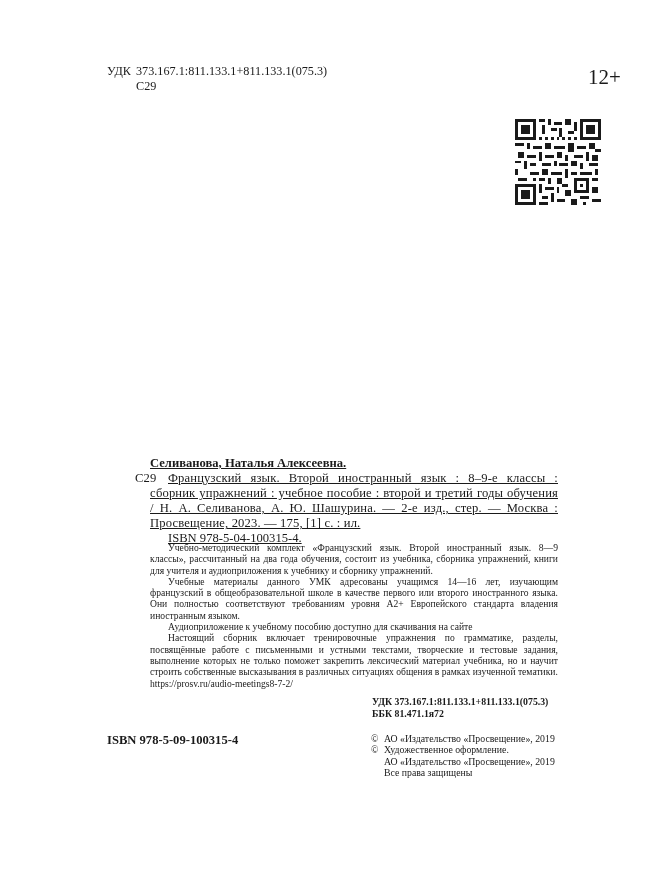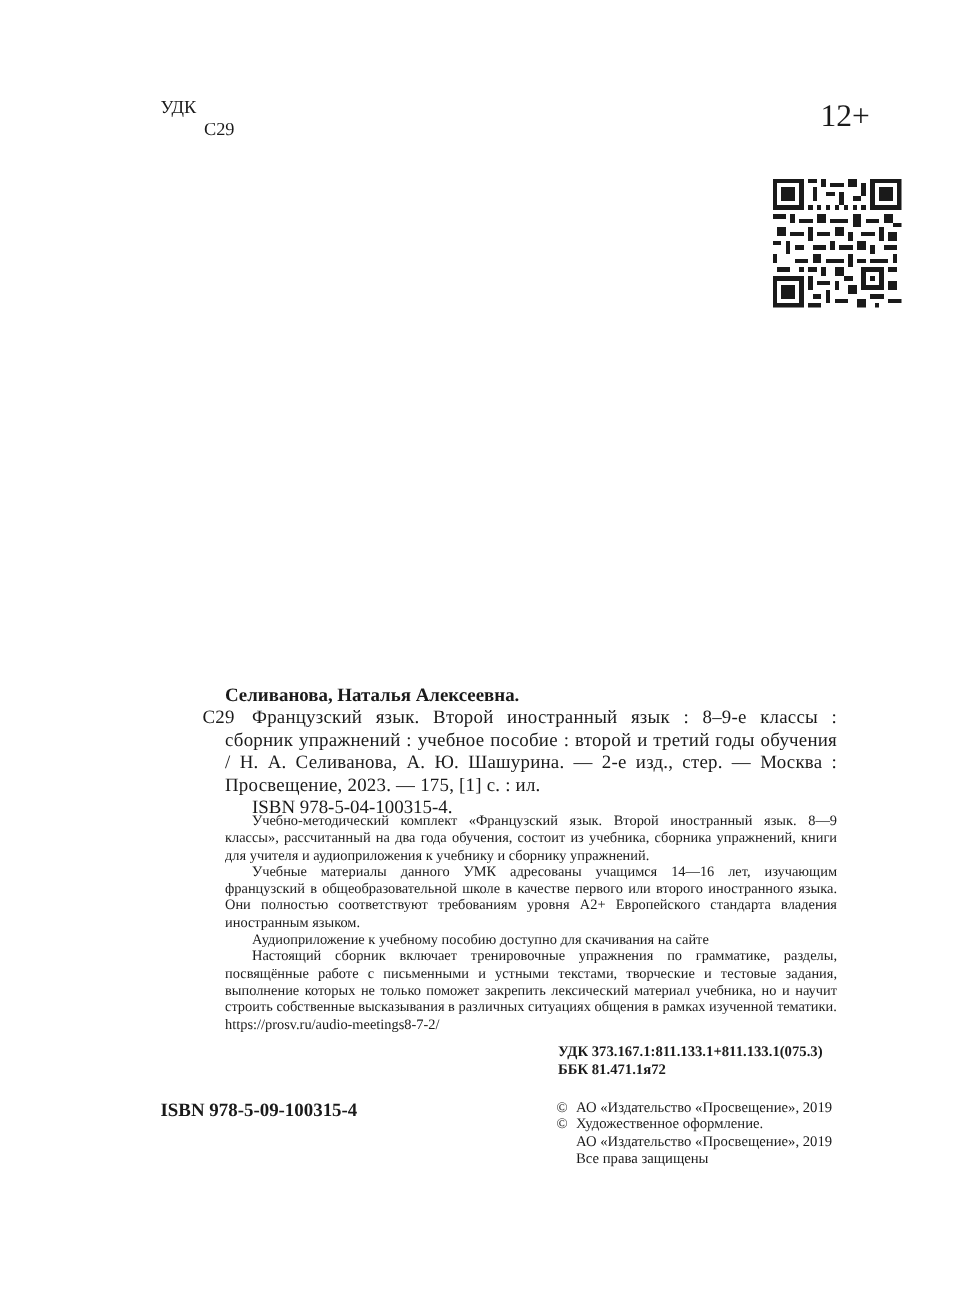--- a/index.html
+++ b/index.html
@@ -5,24 +5,24 @@
   html, body { margin: 0; padding: 0; background: #ffffff; }
   body {
     width: 650px; height: 869px; position: relative; overflow: hidden;
     font-family: "DejaVu Serif", "Liberation Serif", serif;
     color: #1a1a1a;
   }
   .abs { position: absolute; margin-top: 12px; }
   .codes { left: 107px; top: 52px; font-size: 12.2px; line-height: 14.5px; font-family: "Liberation Serif", serif; }
   .codes .row { display: flex; }
   .codes .lbl { width: 29px; }
-  .age { left: 547px; top: 53px; font-size: 21px; font-family: "Liberation Serif", serif; }
+  .age { left: 588px; top: 53px; font-size: 21px; font-family: "Liberation Serif", serif; }
   .qr { left: 515px; top: 107px; width: 86px; height: 86px; }
 
-  .entry { left: 135px; top: 444px; width: 423px; font-family: "Liberation Serif", serif; }
+  .entry { left: 135px; top: 444px; width: 423px; font-family: "Liberation Serif", serif; text-decoration: underline; }
   .author { font-weight: bold; font-size: 12.6px; padding-left: 15px; line-height: 15px; }
   .main-block { position: relative; font-size: 12.6px; line-height: 15.1px; letter-spacing: 0.15px; }
   .cnum { position: absolute; left: 0; top: 0; }
   .main-text { margin-left: 15px; text-align: justify; text-indent: 18px; }
   .isbn-line { margin-left: 33px; font-size: 12.6px; line-height: 15px; }
 
   .annot { left: 150px; top: 530px; width: 408px; font-size: 9.6px; line-height: 11.3px; font-family: "Liberation Serif", serif; text-align: justify; }
   .annot p { margin: 0; text-indent: 18px; }
   .annot .url { text-indent: 0; }
 
@@ -33,20 +33,21 @@
   .copyright { left: 371px; top: 721px; font-size: 9.8px; line-height: 11.4px; font-family: "Liberation Serif", serif; }
   .copyright .line { display: flex; }
   .copyright .sym { width: 13px; }
 </style>
 </head>
 <body>
 
 <div class="abs codes">
   <div class="row">
     <span class="lbl">УДК</span>
+    <span>373.167.1:811.133.1+811.133.1(075.3)</span>
   </div>
   <div class="row">
     <span class="lbl"></span>
     <span>С29</span>
   </div>
 </div>
 
 <div class="abs age">12+</div>
 
 <div class="abs qr">

